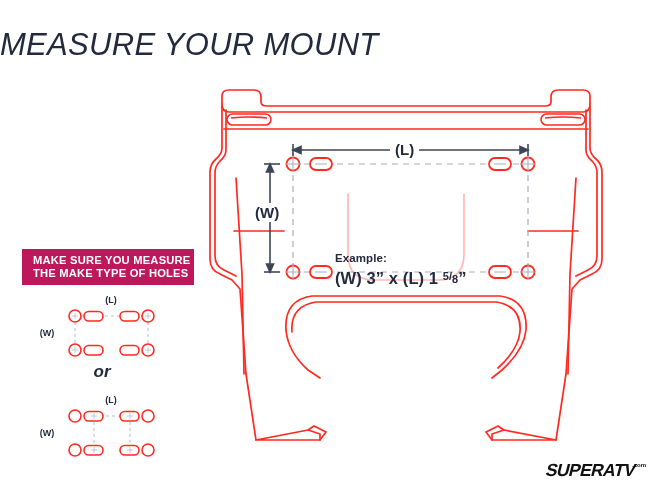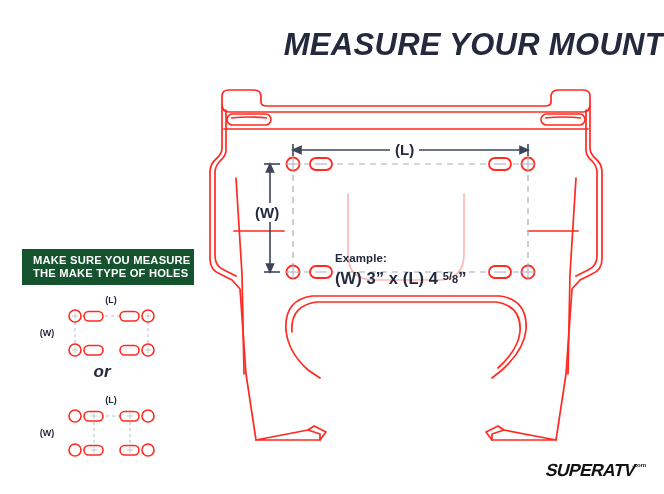--- a/index.html
+++ b/index.html
@@ -6,30 +6,30 @@
   body{
     width:664px;height:494px;position:relative;overflow:hidden;
     font-family:"Liberation Sans","DejaVu Sans",sans-serif;
     color:#242b3e;
   }
   #stage{position:absolute;inset:0;width:664px;height:494px;}
 
   
   #page-title{
     position:absolute;left:0;top:27px;width:664px;
-    text-align:right;
-    font-size:31px;font-weight:bold;font-style:italic;
+    text-align:left;
+    font-size:31px;font-weight:normal;font-style:italic;
     letter-spacing:0.3px;color:#232a3d;
     white-space:nowrap;
   }
 
   
   #callout-box{
     position:absolute;left:22px;top:249px;width:172px;height:36px;
-    background:#14532d;
+    background:#be185d;
     display:flex;flex-direction:column;justify-content:center;
     padding-left:11px;box-sizing:border-box;
   }
   #callout-box .ln{
     color:#ffffff;font-size:11.2px;font-weight:bold;letter-spacing:0.2px;
     line-height:13.4px;white-space:nowrap;
   }
 
   
   #or-label{
@@ -272,21 +272,21 @@
     </svg>
   </div>
 
   <div id="dim-l-label">(L)</div>
 
   <div id="dim-w-label">(W)</div>
 
   <div id="example-block">
     <div id="example-label">Example:</div>
     <div id="example-value">
-      <span>(W) 3” x (L) 4 </span><span class="frac"><span>5</span><span>/</span><span class="den">8</span></span><span>”</span>
+      <span>(W) 3” x (L) 1 </span><span class="frac"><span>5</span><span>/</span><span class="den">8</span></span><span>”</span>
     </div>
   </div>
 
   <div id="logo">
     <svg width="112" height="28" viewBox="0 0 112 28" xmlns="http://www.w3.org/2000/svg">
       <g transform="skewX(-14)">
         <text x="16" y="21" font-family="Liberation Sans, sans-serif" font-size="17.5" font-weight="bold" fill="#111111" stroke="#ffffff" stroke-width="2.6" paint-order="stroke" letter-spacing="-0.6">SUPERATV</text>
       </g>
       <text x="98" y="12" font-family="Liberation Sans, sans-serif" font-size="6" font-weight="bold" fill="#111111">.com</text>
     </svg>

